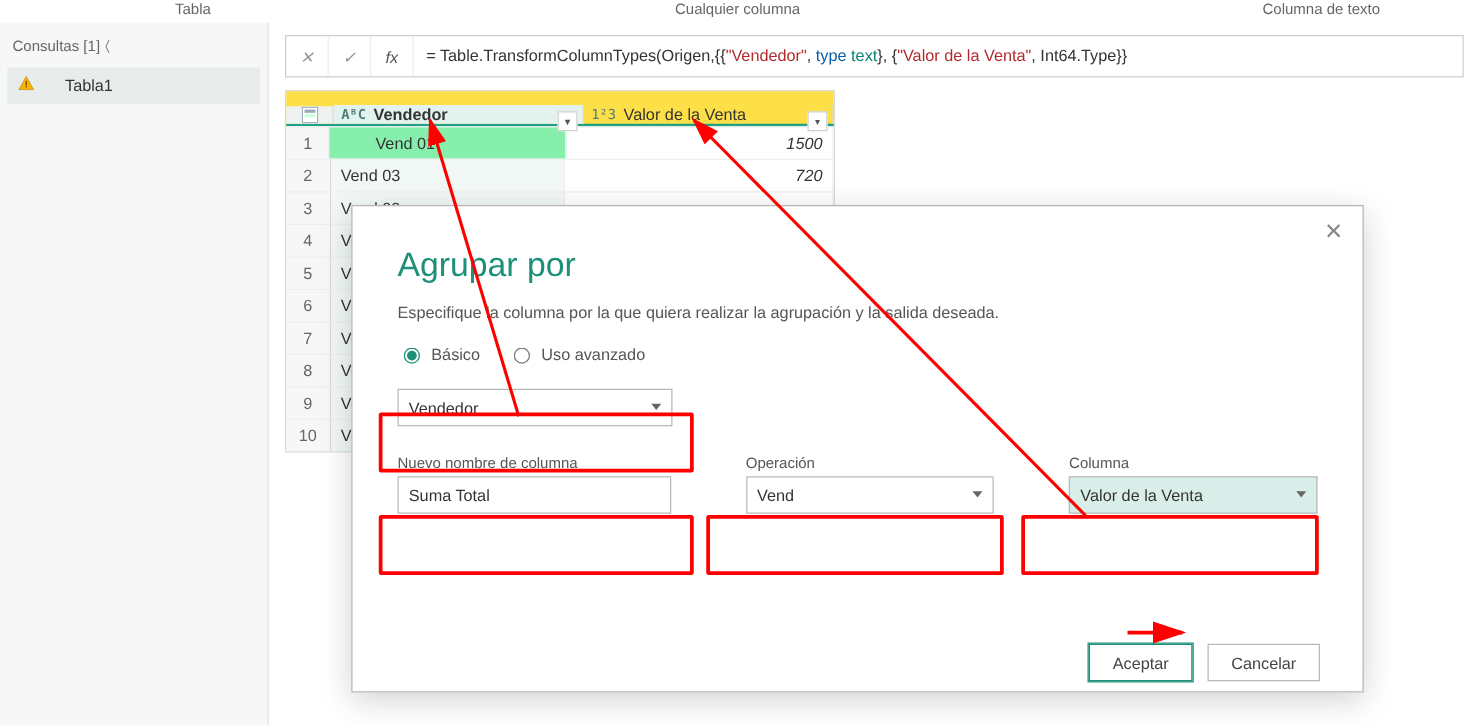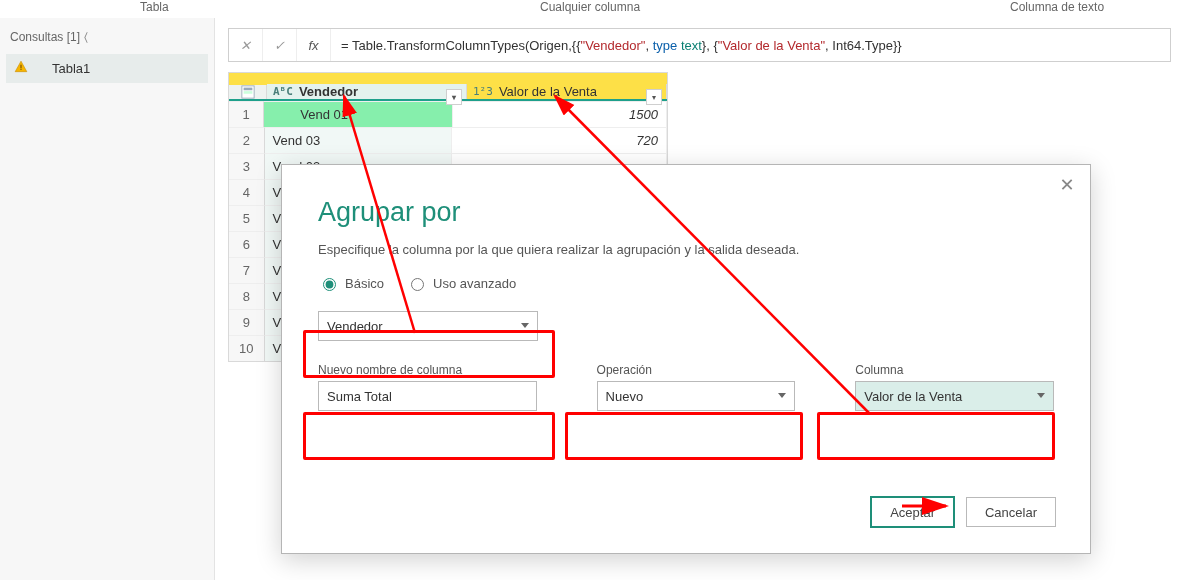--- a/index.html
+++ b/index.html
@@ -50,21 +50,21 @@
   .radios { display:flex; gap:22px; margin-bottom:20px; }
   .radios label { display:flex; align-items:center; gap:6px; color:#555; font-size:13px; }
   .radios input { accent-color:#1e8f79; }
   .field-label { font-size:12px; color:#555; margin:4px 0 4px 0; }
   .dd-box { border:1px solid #b9b9b9; height:30px; display:flex; align-items:center; padding:0 8px; position:relative; background:#fff; }
   .dd-box.sel { background:#daeee9; }
   .dd-box .car { position:absolute; right:8px; top:11px; width:0; height:0; border-left:4px solid transparent; border-right:4px solid transparent; border-top:5px solid #666; }
   .tx-box { border:1px solid #b9b9b9; height:30px; padding:0 8px; display:flex; align-items:center; }
   .row2 { display:flex; gap:60px; margin-top:18px; }
   .col-block { display:flex; flex-direction:column; }
-  .dlg-buttons { position:absolute; bottom:26px; right:34px; display:flex; gap:12px; }
+  .dlg-buttons { position:absolute; bottom:8px; right:34px; display:flex; gap:12px; }
   .btn { height:30px; padding:0 18px; border:1px solid #b9b9b9; background:#fff; font-size:13px; color:#444; display:flex; align-items:center; }
   .btn.primary { border:1px solid #1e8f79; outline:1px solid #1e8f79; }
 
   .watermark { position:absolute; top:206px; left:730px; color:#bdbdbd; font-size:15px; letter-spacing:.5px; }
 
   
   .hl { position:absolute; border:3px solid #ff0000; border-radius:2px; pointer-events:none; }
 
   
   .overlay { position:absolute; inset:0; pointer-events:none; }
@@ -205,21 +205,21 @@
   <div class="row2">
     <div class="col-block" style="width:220px;">
       <div class="field-label">Nuevo nombre de columna</div>
       <div class="tx-box">
           <span>Suma Total</span>
         </div>
     </div>
     <div class="col-block" style="width:200px;">
       <div class="field-label">Operación</div>
       <div class="dd-box">
-        <span>Nuevo</span>
+        <span>Vend</span>
         <span class="car"></span>
       </div>
     </div>
     <div class="col-block" style="width:200px;">
       <div class="field-label">Columna</div>
       <div class="dd-box sel">
         <span>Valor de la Venta</span>
         <span class="car"></span>
       </div>
     </div>

